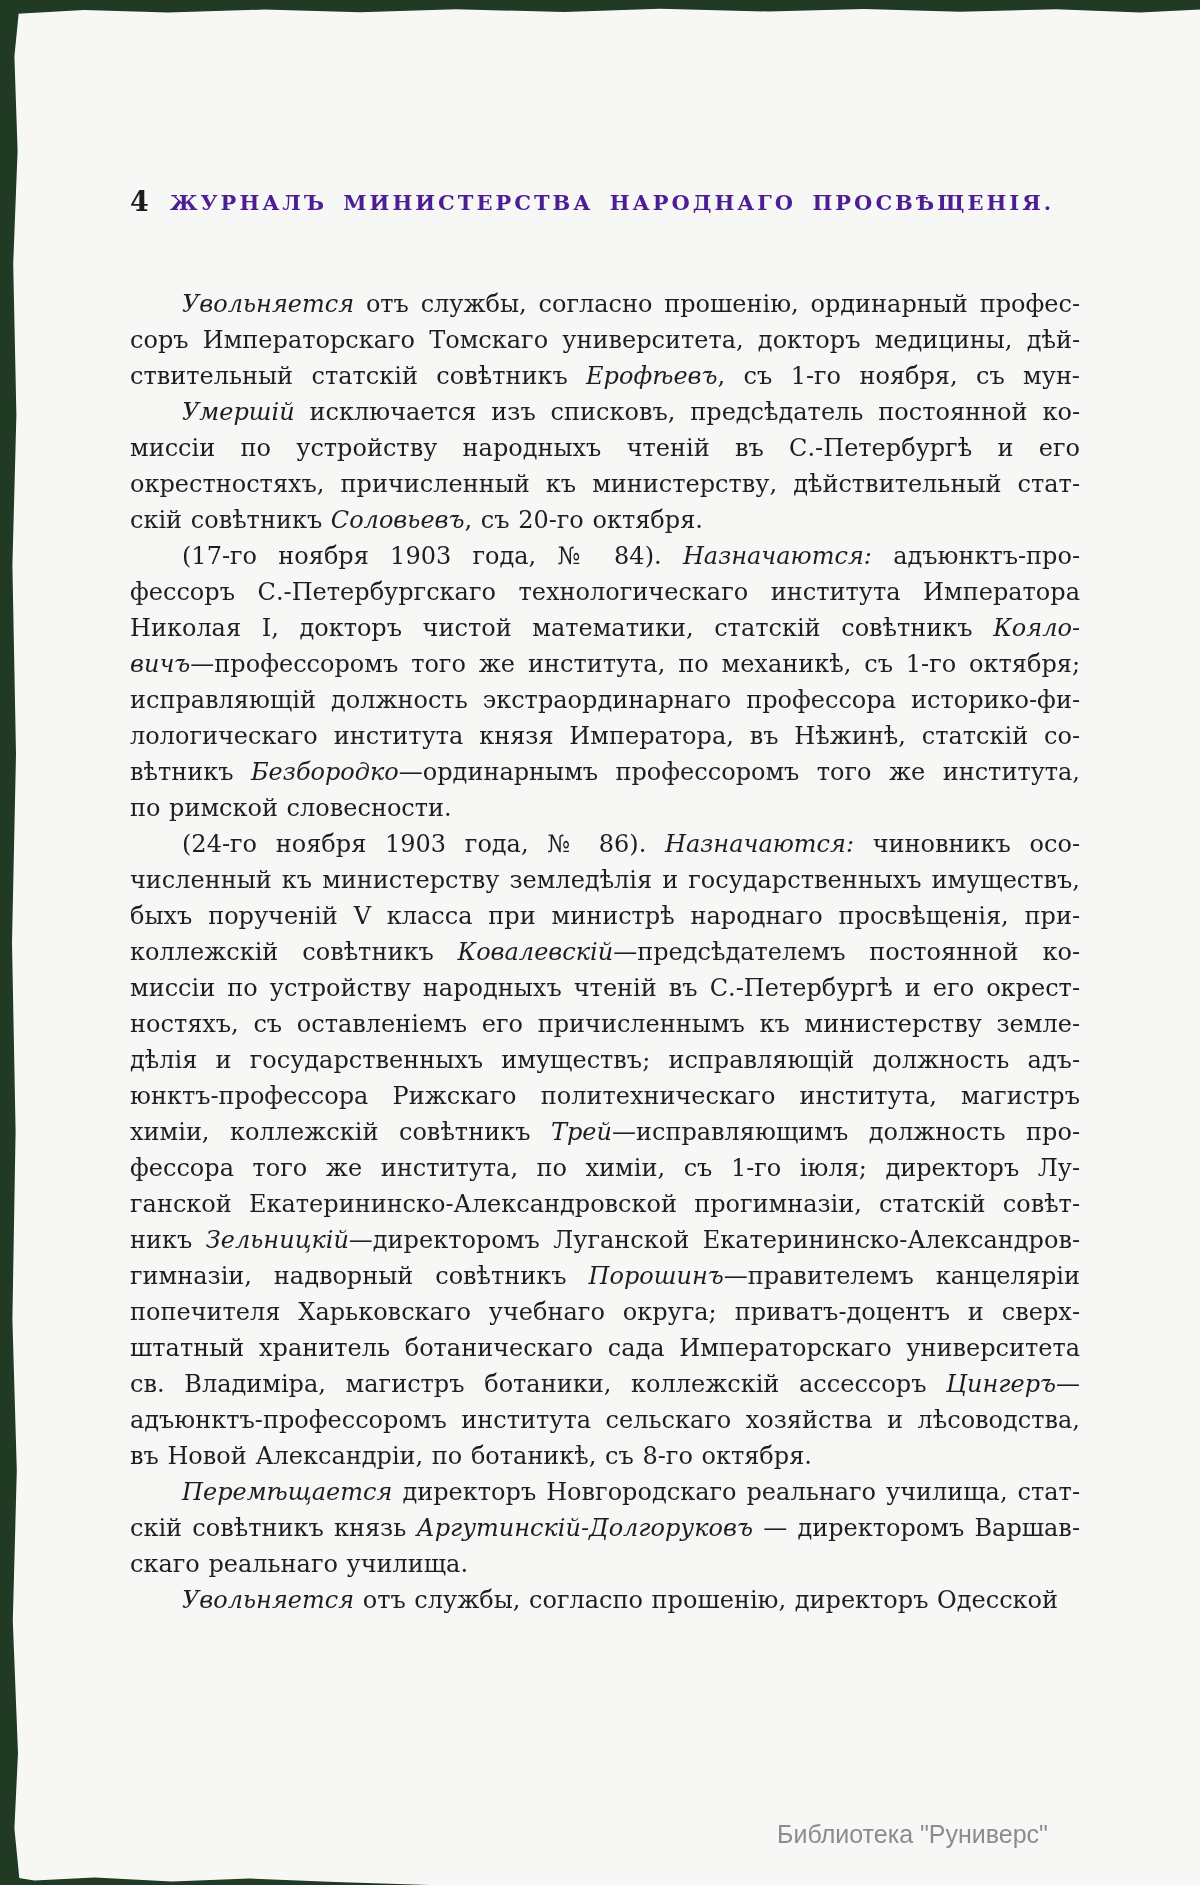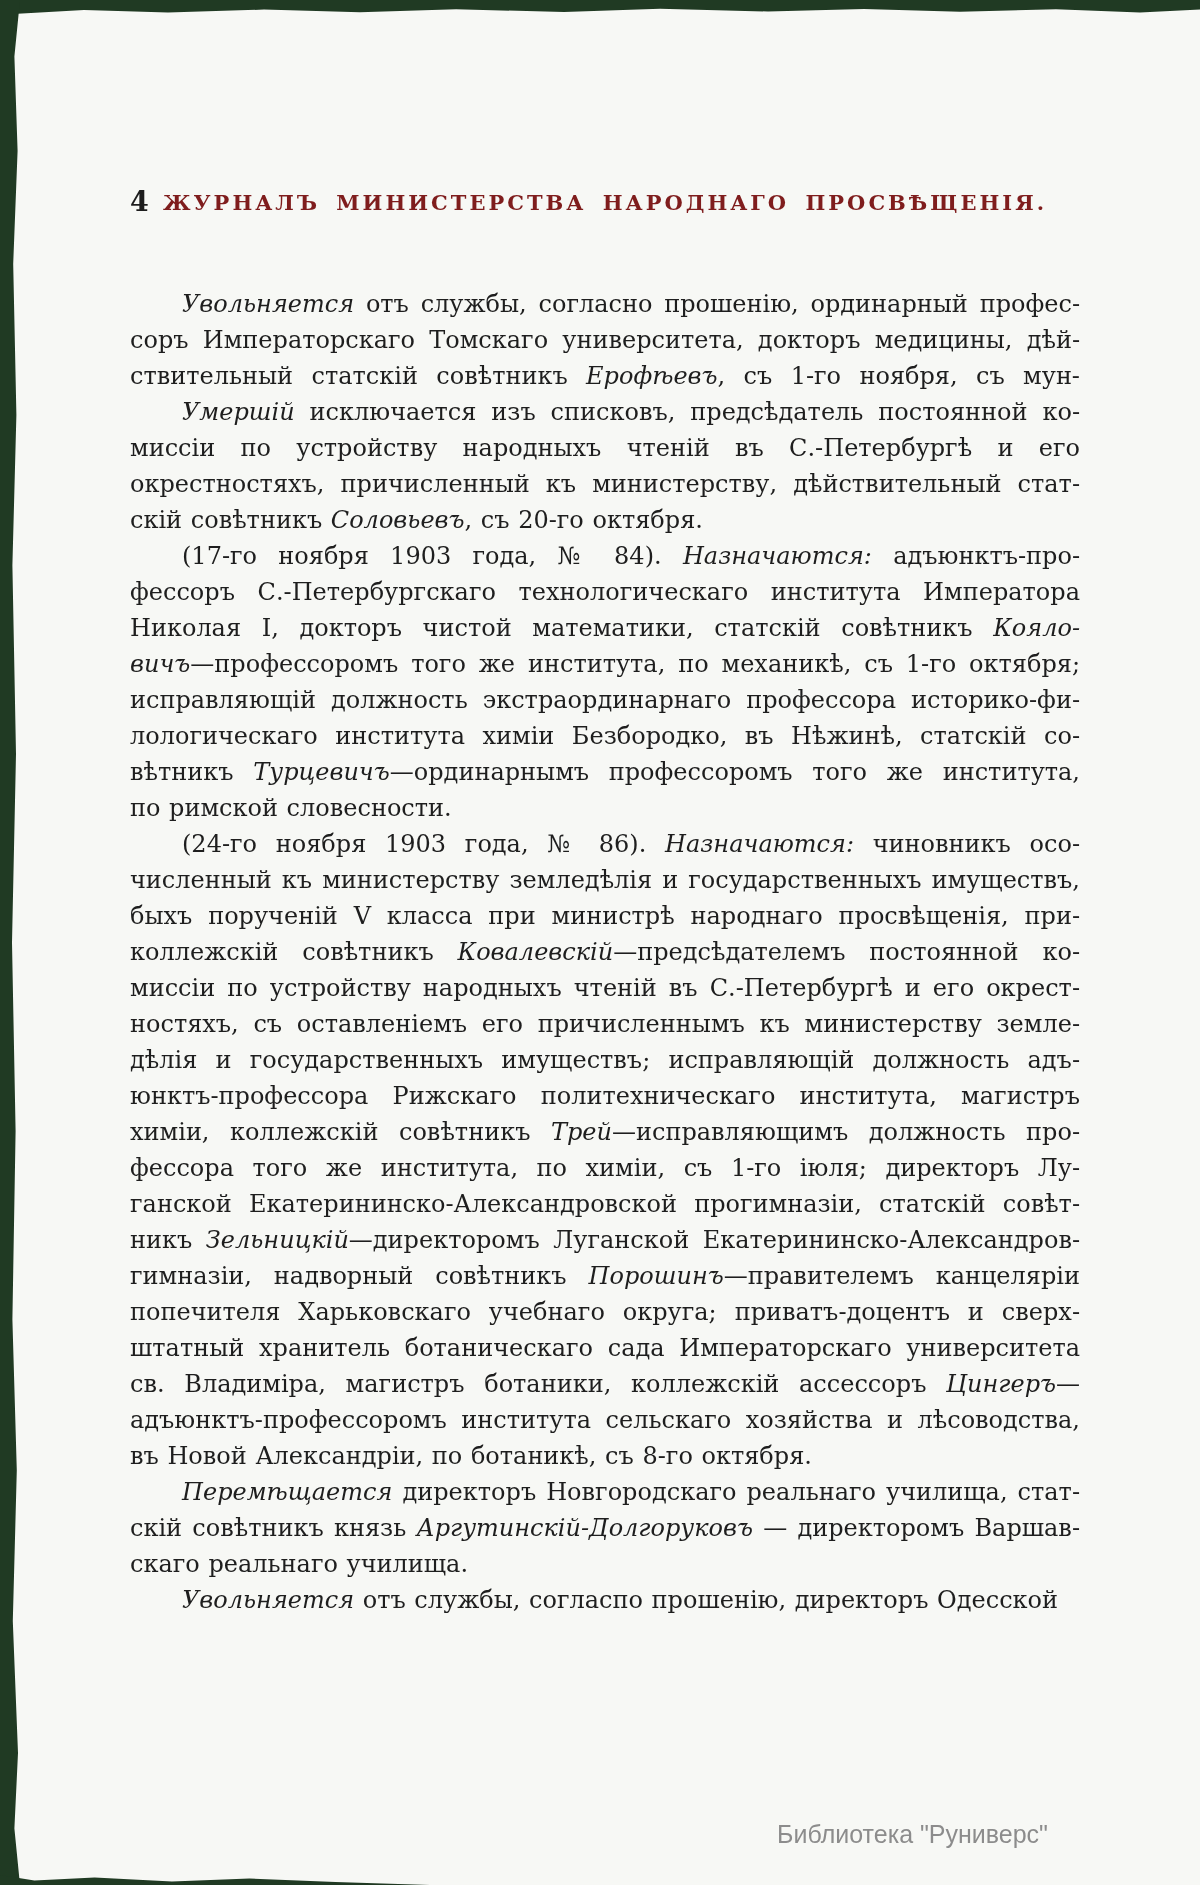--- a/index.html
+++ b/index.html
@@ -22,24 +22,24 @@
   }
   .edge-bottom-left {
     bottom: 0; left: 0; width: 430px; height: 10px;
     clip-path: polygon(0 0, 8% 55%, 22% 25%, 40% 65%, 58% 35%, 78% 70%, 100% 100%, 0 100%);
   }
   .page-number {
     position: absolute; top: 186px; left: 130px;
     font-size: 27px; font-weight: bold; color: #1d1d1d;
   }
   .header-title {
-    position: absolute; top: 190px; left: 130px; width: 950px;
+    position: absolute; top: 190px; left: 137px; width: 950px;
     text-align: center;
     font-size: 21px; font-weight: bold; letter-spacing: 3px;
-    color: #7f1d1d;
+    color: #4c1d95;
     word-spacing: 6px;
   }
   .page-body {
     position: absolute; top: 286px; left: 130px; width: 950px;
     color: #1e1e1e;
   }
   .line {
     font-size: 24px;
     line-height: 36px;
     height: 36px;
@@ -73,22 +73,22 @@
     <div class="line">ствительный статскій совѣтникъ <i>Ерофѣевъ</i>, съ 1-го ноября, съ мун-</div>
     <div class="line par-start"><i>Умершій</i> исключается изъ списковъ, предсѣдатель постоянной ко-</div>
     <div class="line">миссіи по устройству народныхъ чтеній въ С.-Петербургѣ и его</div>
     <div class="line">окрестностяхъ, причисленный къ министерству, дѣйствительный стат-</div>
     <div class="line par-end">скій совѣтникъ <i>Соловьевъ</i>, съ 20-го октября.</div>
     <div class="line par-start">(17-го ноября 1903 года, № 84). <i>Назначаются:</i> адъюнктъ-про-</div>
     <div class="line">фессоръ С.-Петербургскаго технологическаго института Императора</div>
     <div class="line">Николая I, докторъ чистой математики, статскій совѣтникъ <i>Кояло-</i></div>
     <div class="line"><i>вичъ</i>—профессоромъ того же института, по механикѣ, съ 1-го октября;</div>
     <div class="line">исправляющій должность экстраординарнаго профессора историко-фи-</div>
-    <div class="line">лологическаго института химіи Безбородко, въ Нѣжинѣ, статскій со-</div>
-    <div class="line">вѣтникъ <i>Турцевичъ</i>—ординарнымъ профессоромъ того же института,</div>
+    <div class="line">лологическаго института князя Императора, въ Нѣжинѣ, статскій со-</div>
+    <div class="line">вѣтникъ <i>Безбородко</i>—ординарнымъ профессоромъ того же института,</div>
     <div class="line par-end">по римской словесности.</div>
     <div class="line par-start">(24-го ноября 1903 года, № 86). <i>Назначаются:</i> чиновникъ осо-</div>
     <div class="line">численный къ министерству земледѣлія и государственныхъ имуществъ,</div>
     <div class="line">быхъ порученій V класса при министрѣ народнаго просвѣщенія, при-</div>
     <div class="line">коллежскій совѣтникъ <i>Ковалевскій</i>—предсѣдателемъ постоянной ко-</div>
     <div class="line">миссіи по устройству народныхъ чтеній въ С.-Петербургѣ и его окрест-</div>
     <div class="line">ностяхъ, съ оставленіемъ его причисленнымъ къ министерству земле-</div>
     <div class="line">дѣлія и государственныхъ имуществъ; исправляющій должность адъ-</div>
     <div class="line">юнктъ-профессора Рижскаго политехническаго института, магистръ</div>
     <div class="line">химіи, коллежскій совѣтникъ <i>Трей</i>—исправляющимъ должность про-</div>

